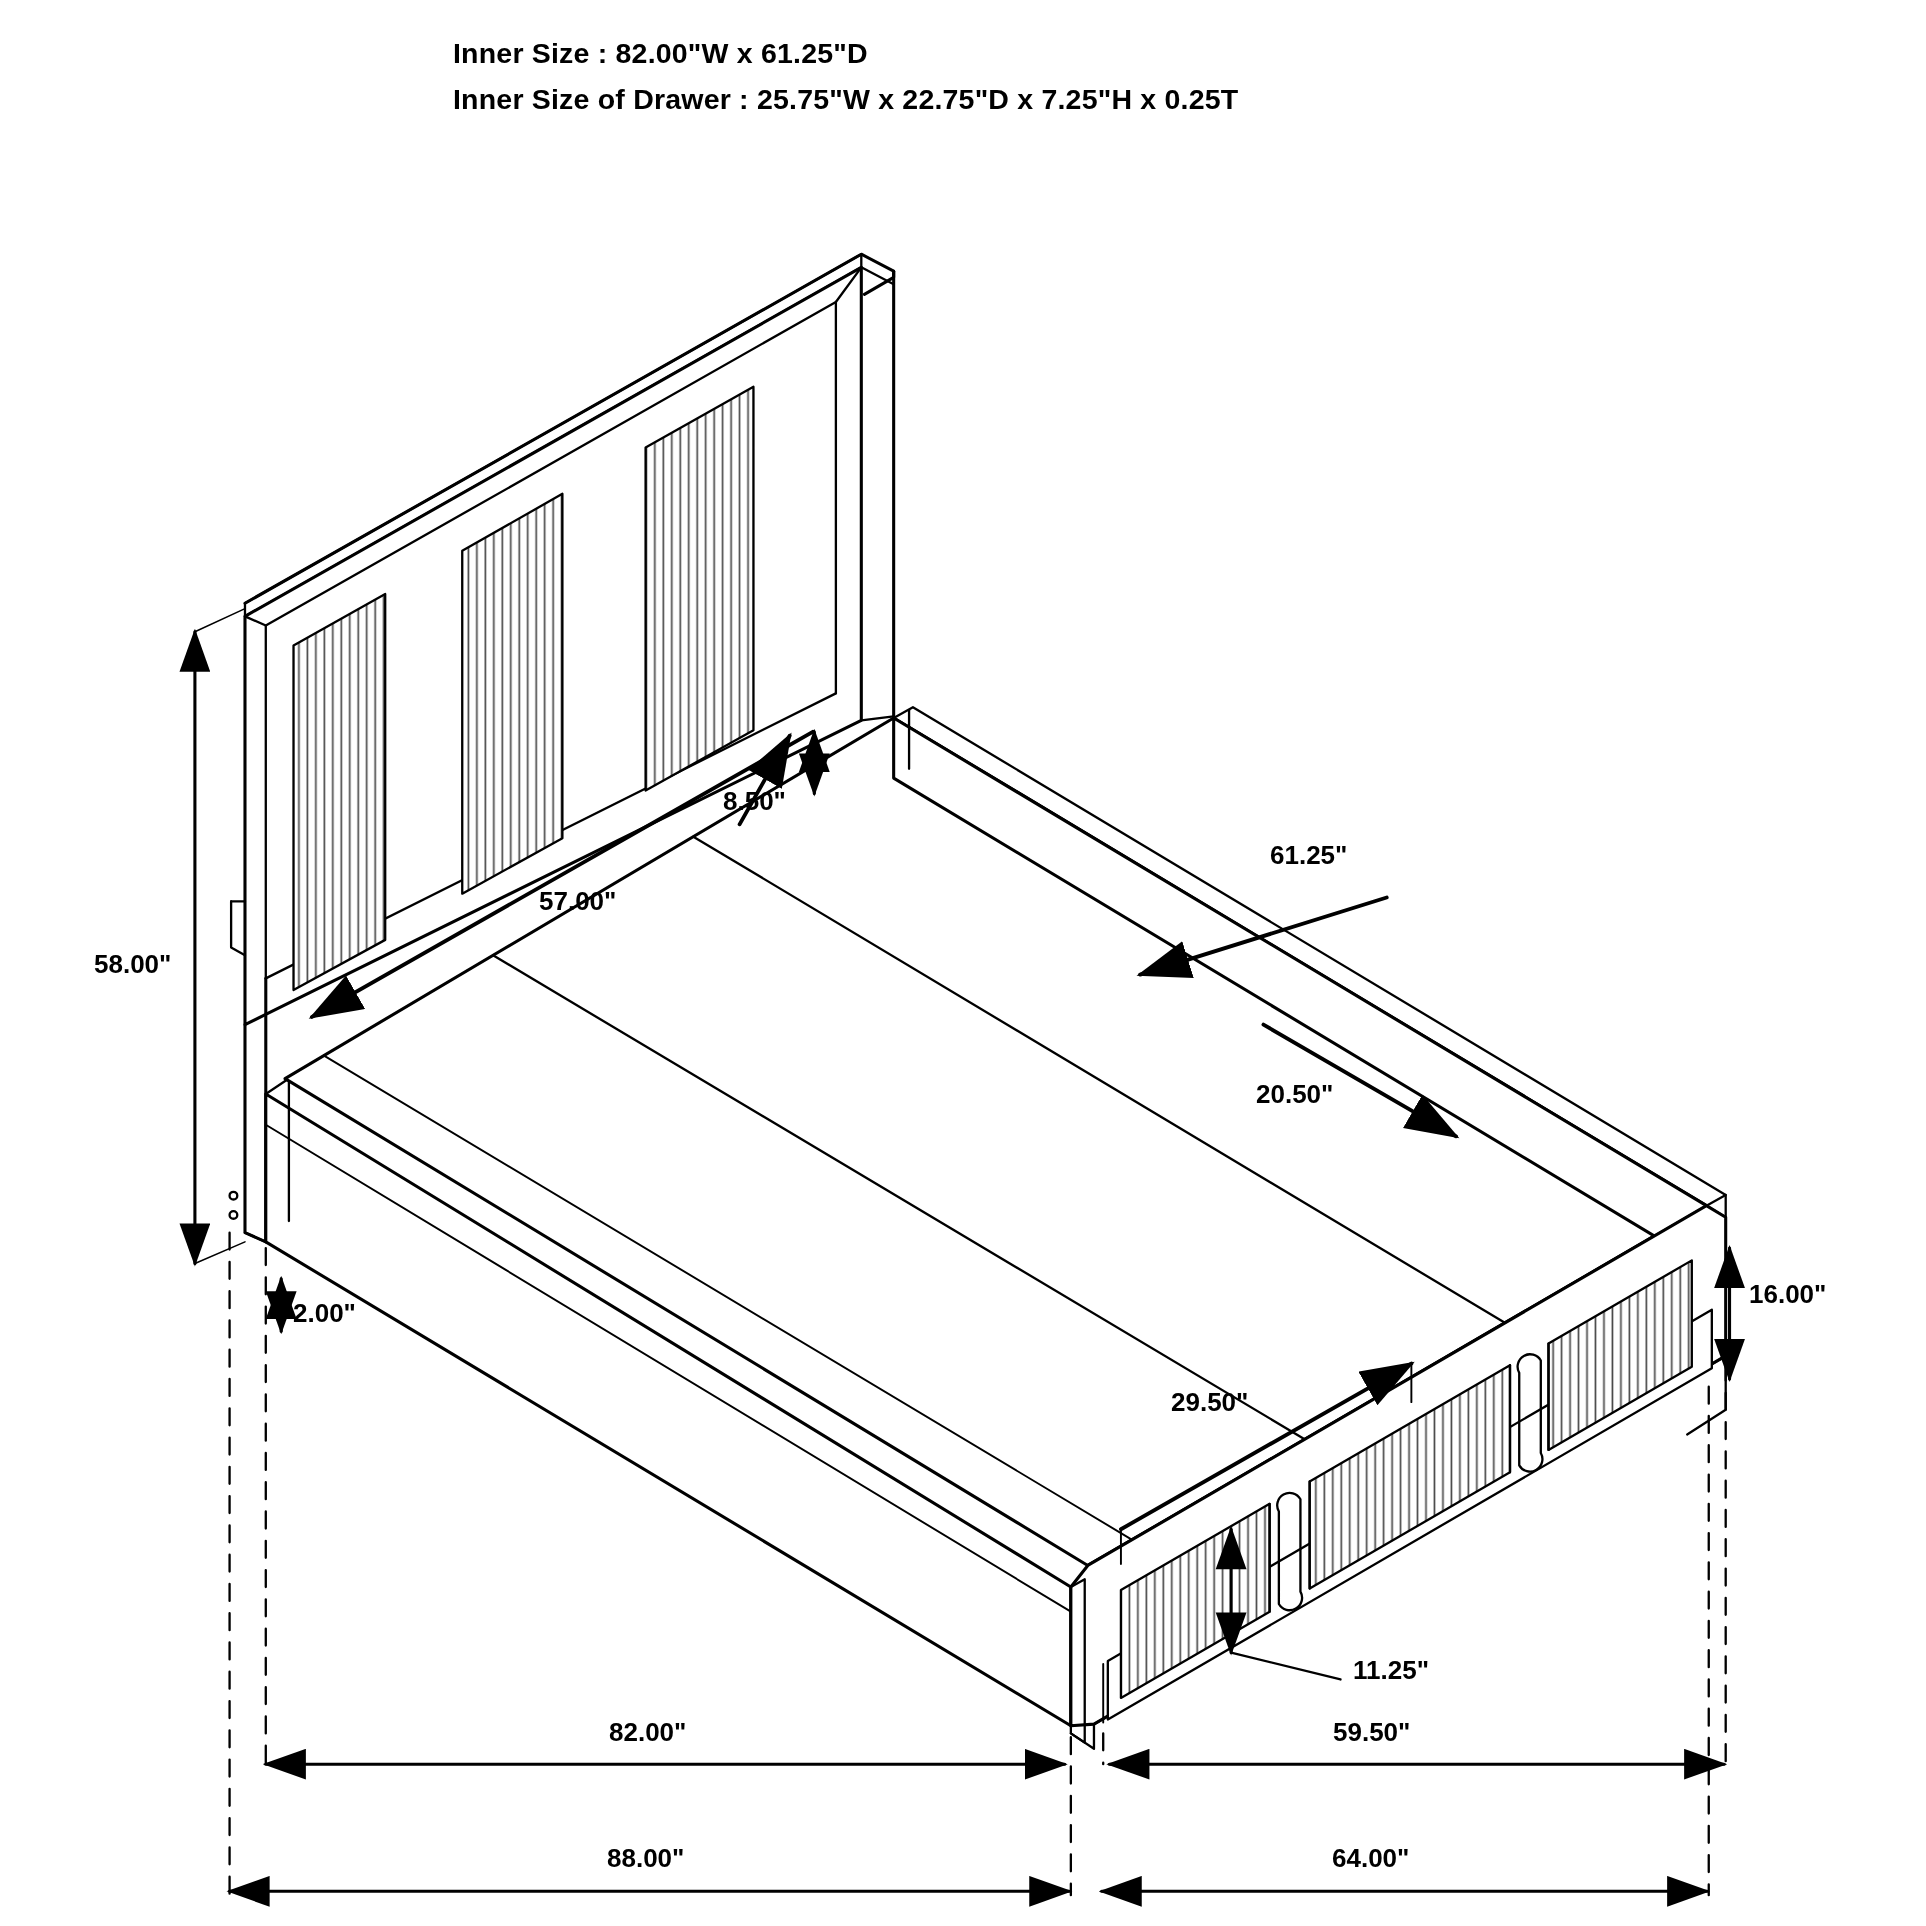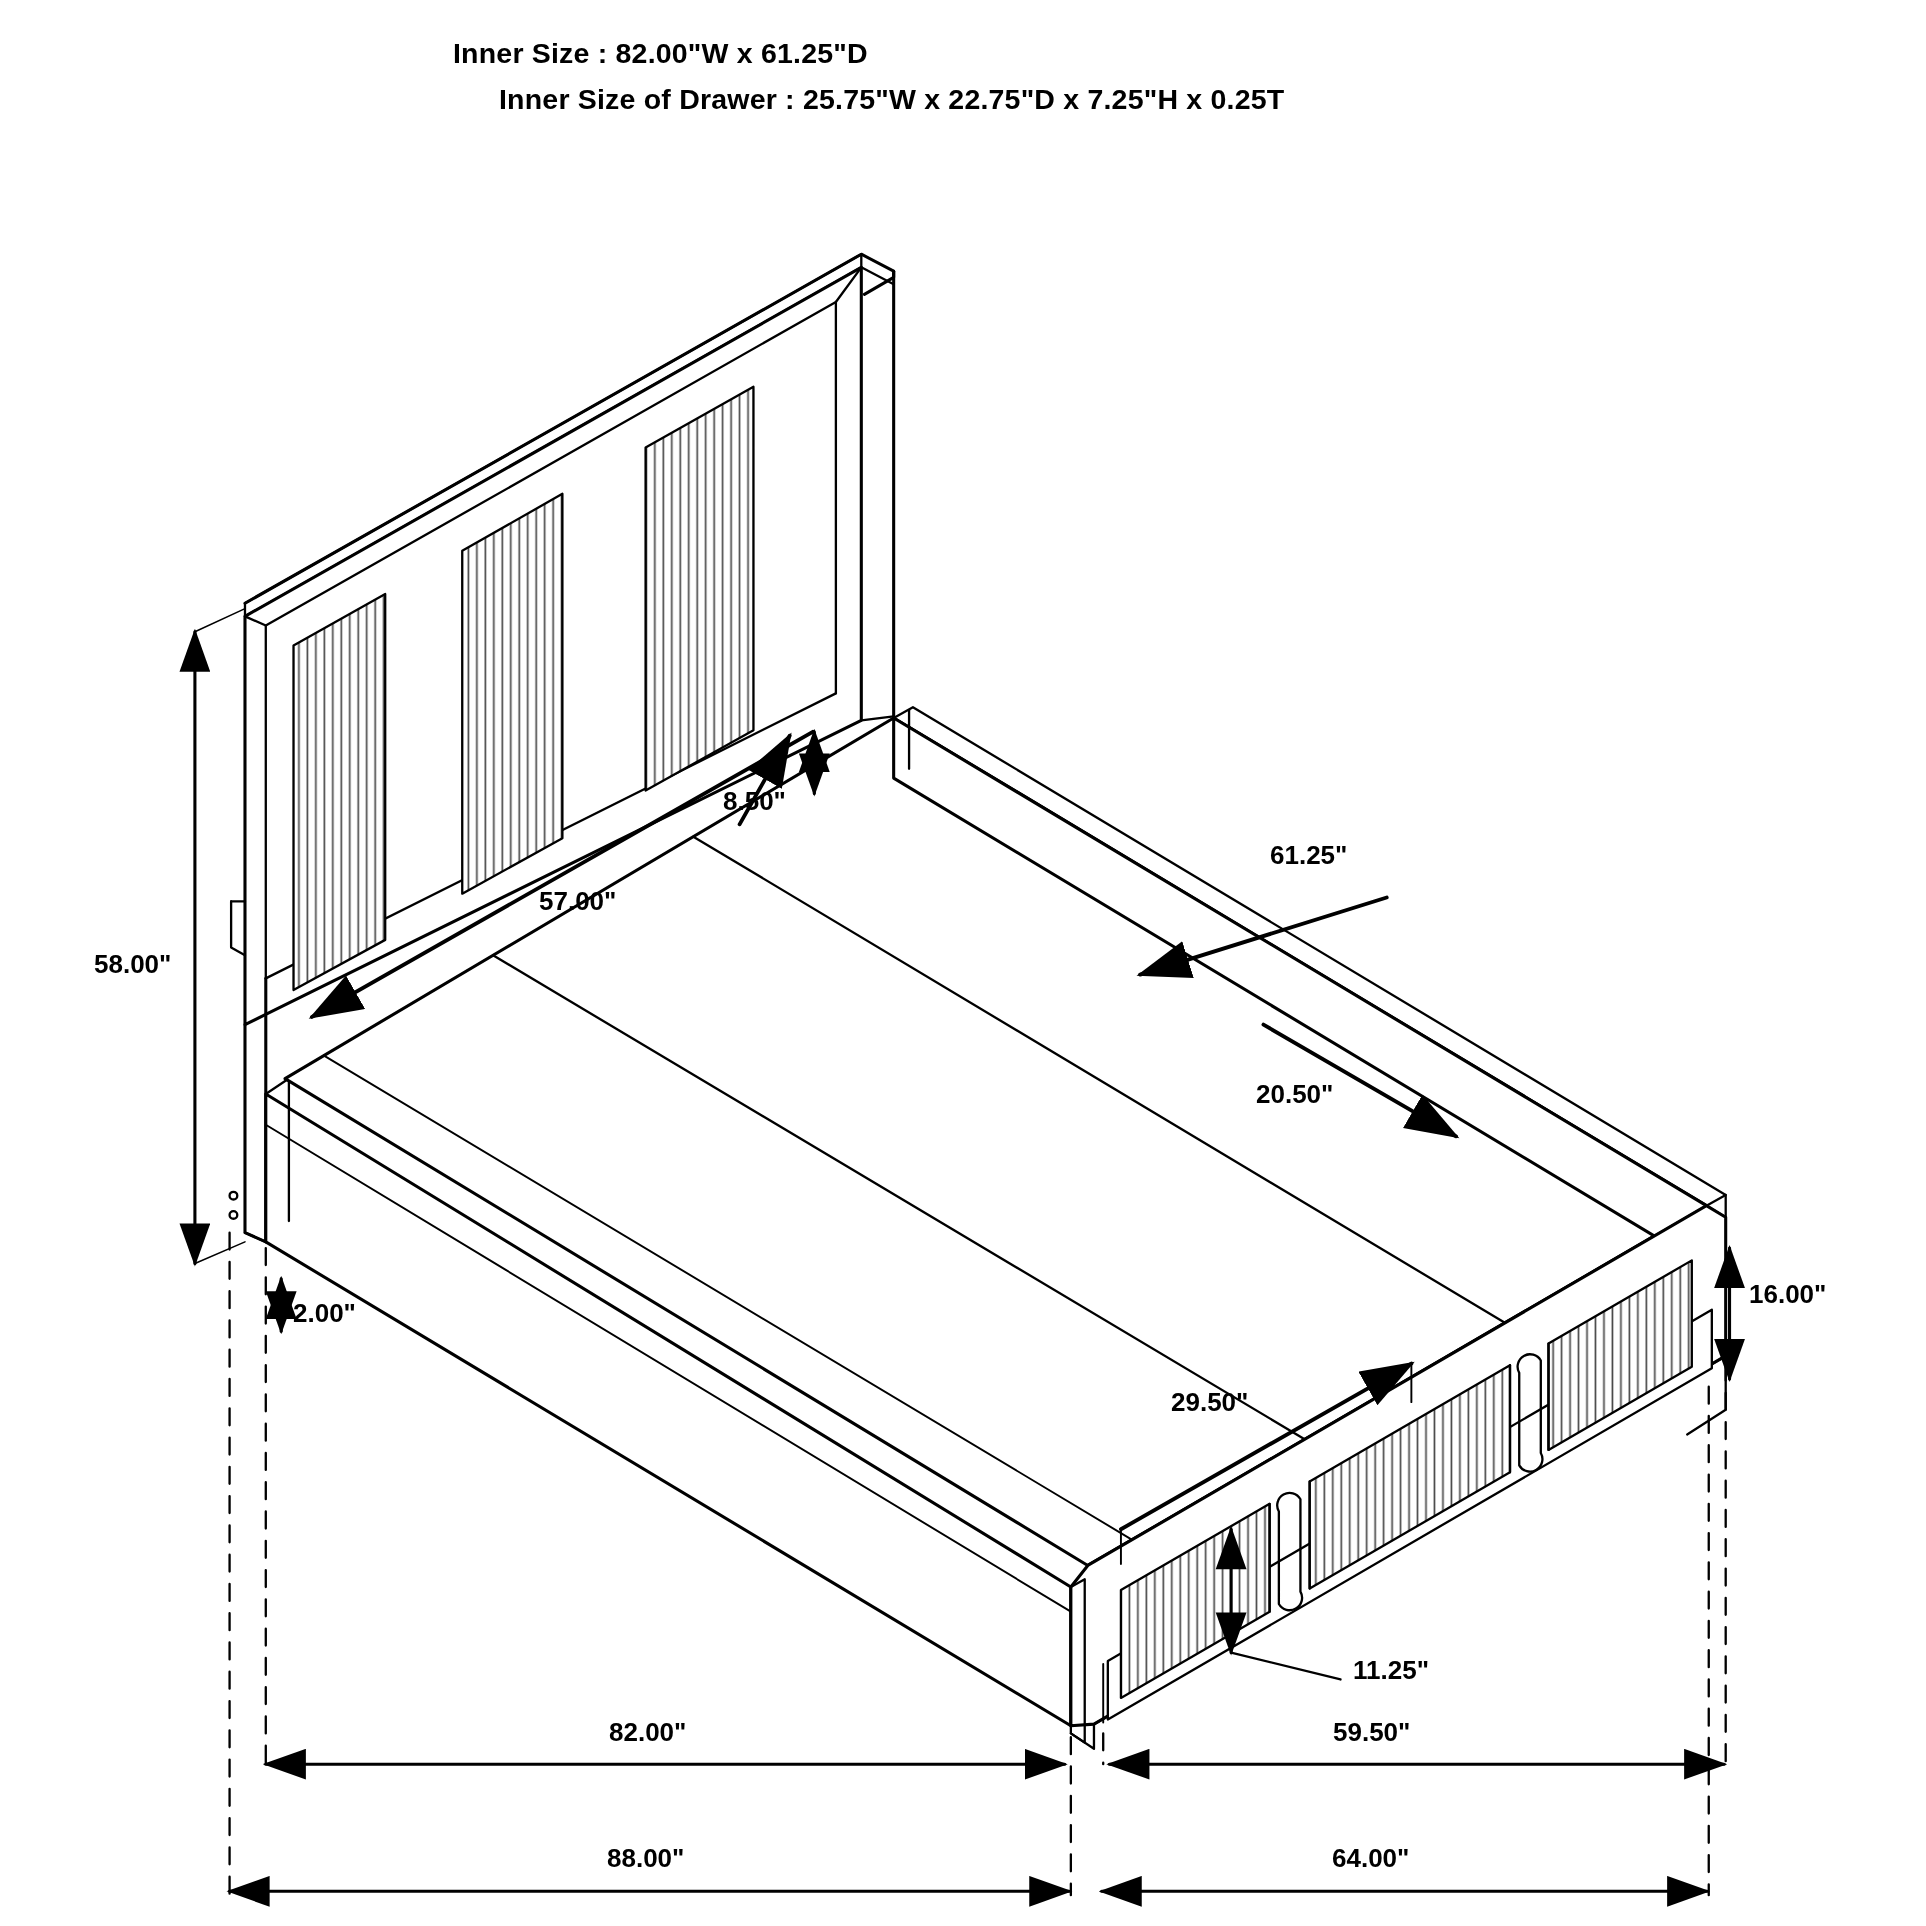--- a/index.html
+++ b/index.html
@@ -23,21 +23,21 @@
     height: 1926px;
   }
   .note {
     position: absolute;
     font-weight: bold;
     font-size: 28.5px;
     letter-spacing: 0.2px;
     white-space: nowrap;
   }
   #note-1 { left: 453px; top: 37px; }
-  #note-2 { left: 453px; top: 83px; margin-left: 46px; }
+  #note-2 { left: 453px; top: 83px; }
 
   svg#drawing {
     position: absolute;
     left: 0;
     top: 0;
     width: 1926px;
     height: 1926px;
   }
   .dim-label {
     position: absolute;

